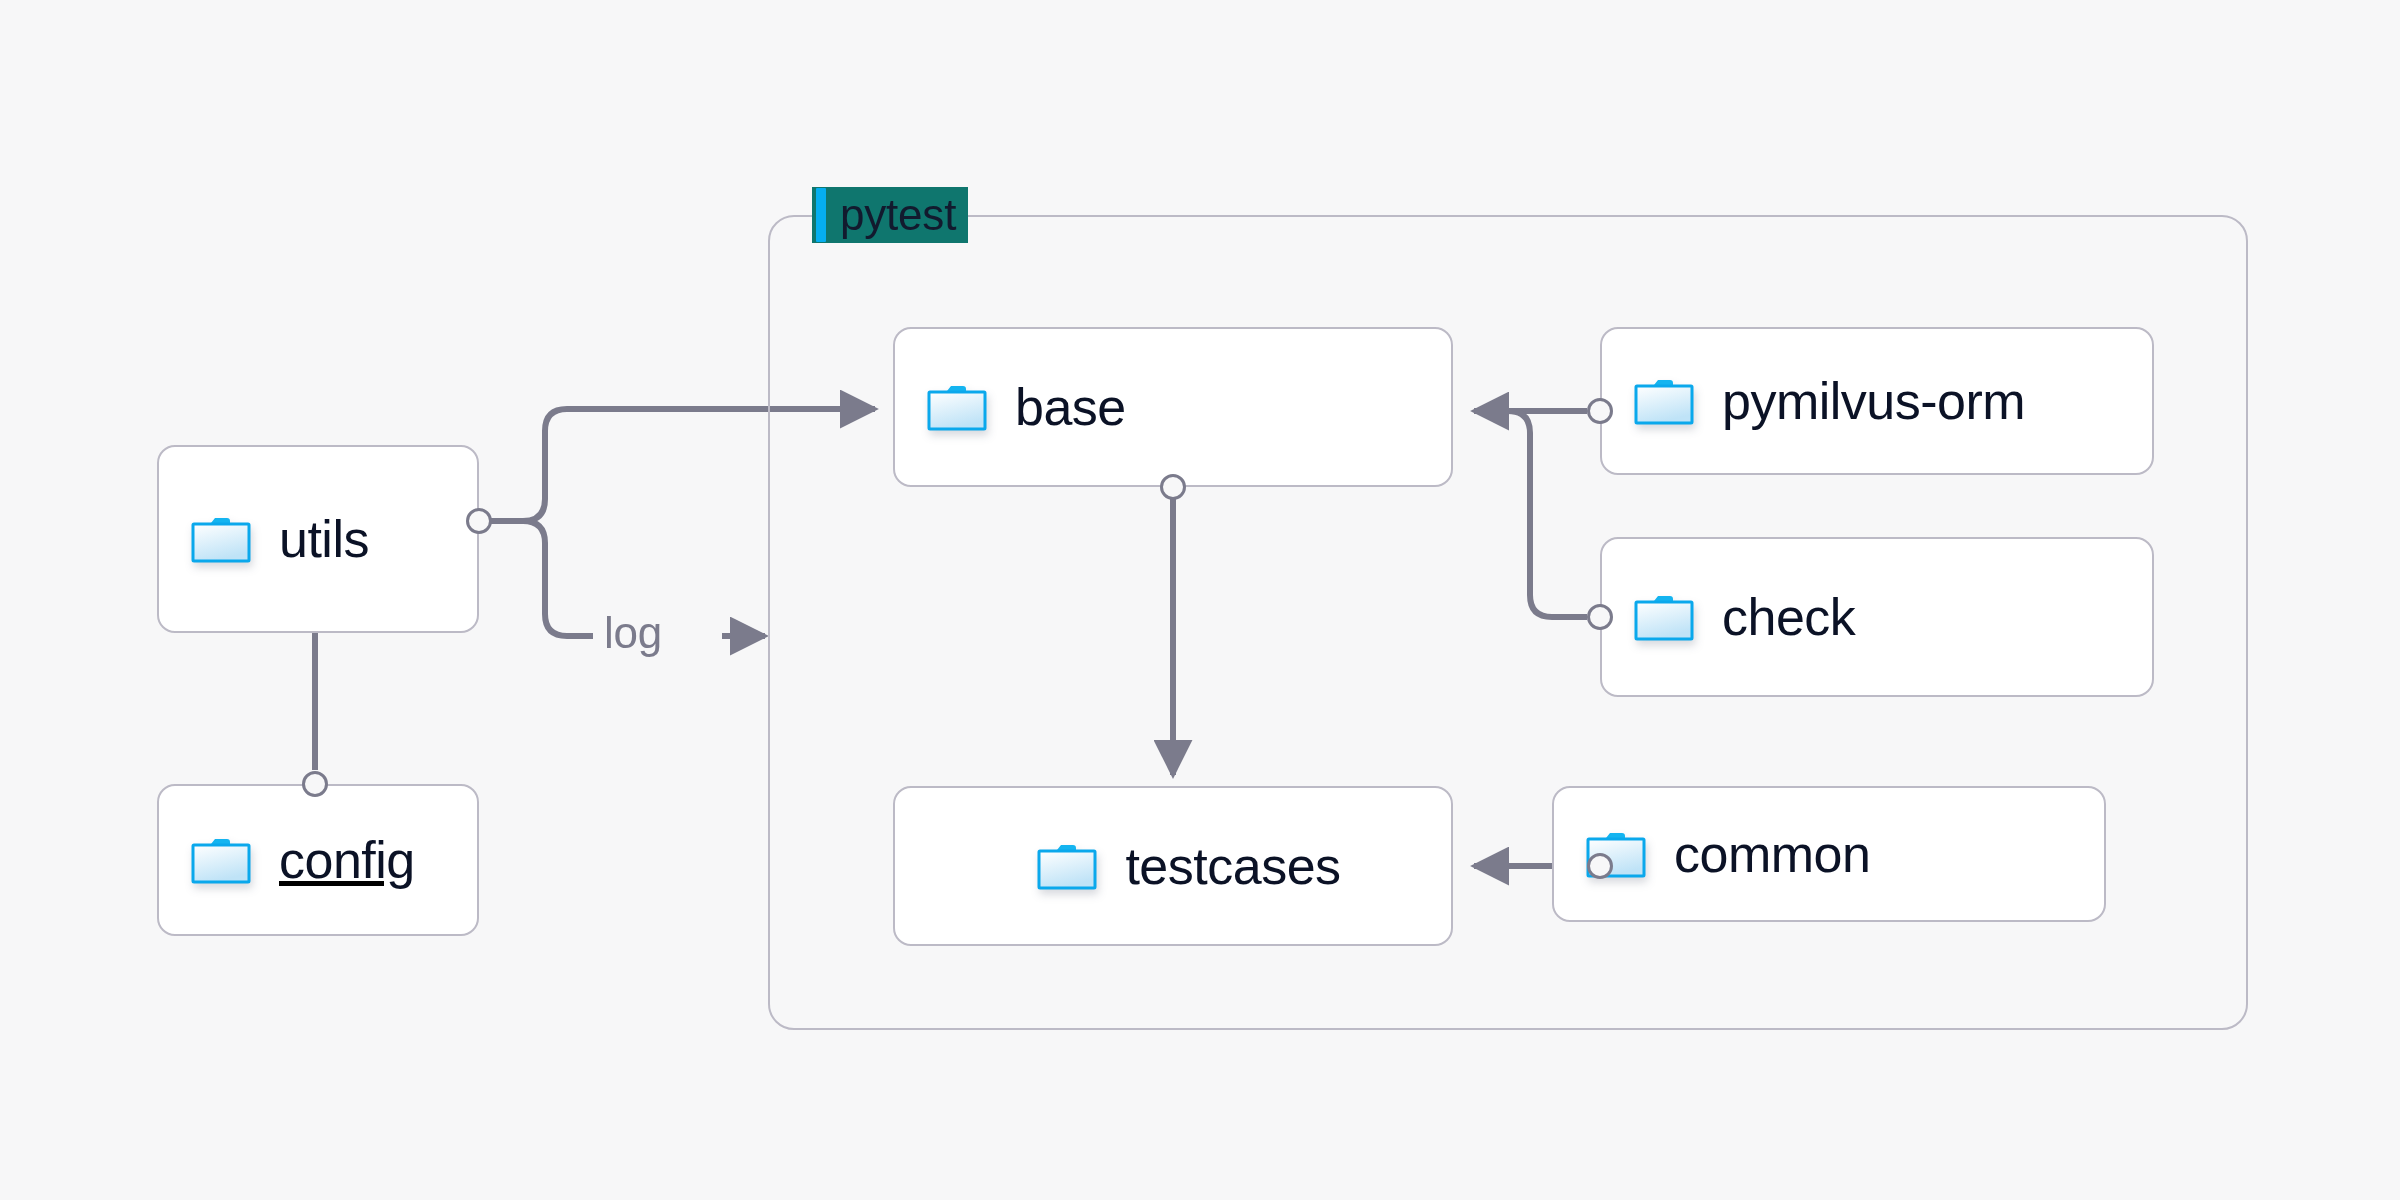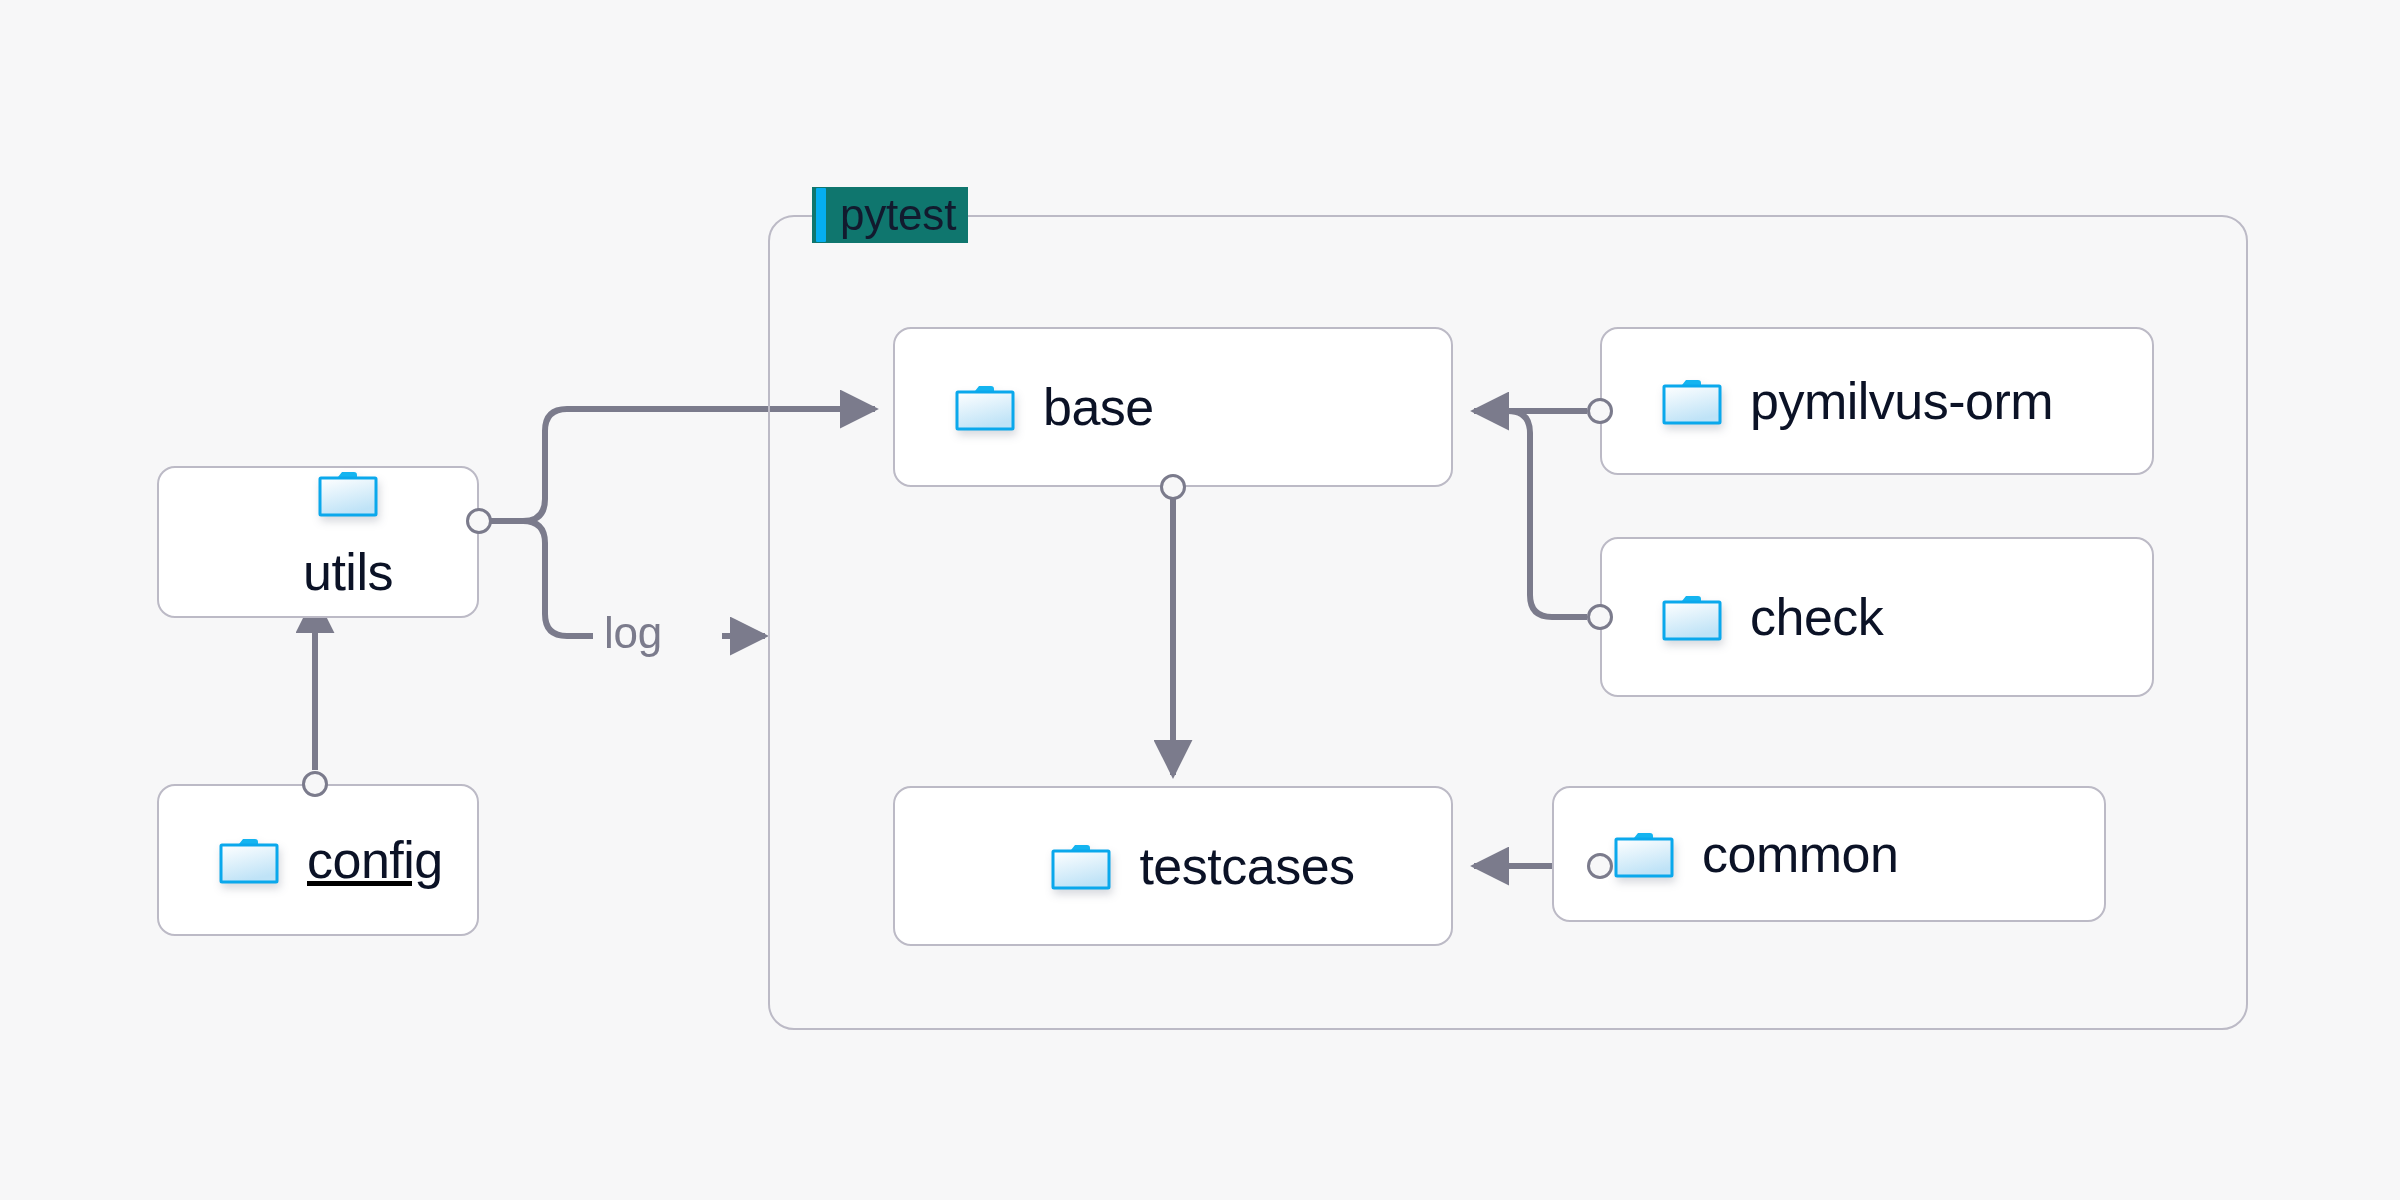--- a/index.html
+++ b/index.html
@@ -62,21 +62,21 @@
 
   
   .node {
     position: absolute;
     box-sizing: border-box;
     background: #ffffff;
     border: 2px solid #bcbac6;
     border-radius: 18px;
     display: flex;
     align-items: center;
-    padding-left: 60px;
+    padding-left: 32px;
     gap: 28px;
   }
   .node-label {
     font-size: 52px;
     color: #0b1226;
     letter-spacing: -0.5px;
     white-space: nowrap;
     line-height: 1;
   }
 
@@ -140,21 +140,21 @@
     <path d="M 1587 866 L 1474 866" fill="none" stroke="#7b7b8c" stroke-width="6" marker-end="url(#arrow)"></path>
   </svg>
 
   <div class="group-box" style="left:768px; top:215px; width:1480px; height:815px;"></div>
 
   <div class="group-label-wrap" style="left:812px; top:187px;">
     <span class="group-bar"></span>
     <span class="group-label">pytest</span>
   </div>
 
-  <div class="node" style="left:157px; top:466px; width:322px; height:152px;flex-direction:column;">
+  <div class="node" style="left:157px; top:445px; width:322px; height:188px;">
     <span class="folder-icon">
       <svg viewBox="0 0 60 50" width="60" height="50">
         <defs>
           <linearGradient id="fg1" x1="0" y1="0" x2="0.35" y2="1">
             <stop offset="0%" stop-color="#ffffff"></stop>
             <stop offset="100%" stop-color="#bfe3f7"></stop>
           </linearGradient>
         </defs>
         <path d="M2 9 h18 l4 -5 h12 a3 3 0 0 1 3 3 v4 h-37 z" fill="#14b4f0"></path>
         <rect x="2" y="10" width="56" height="37" rx="1" fill="url(#fg1)" stroke="#0aa8ec" stroke-width="3"></rect>

